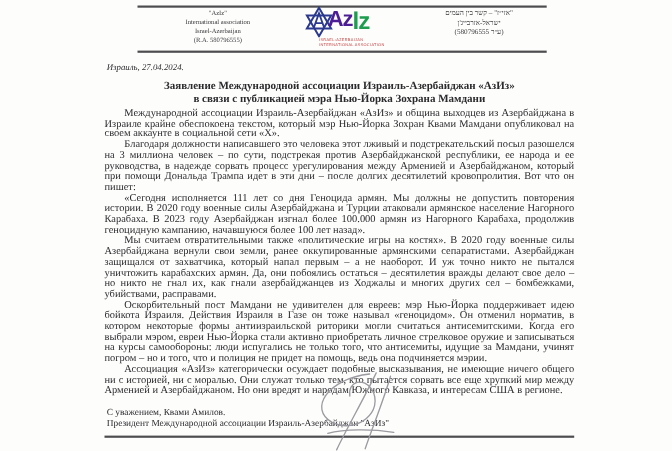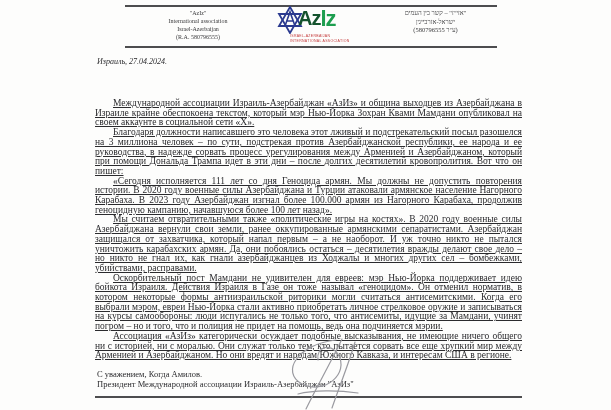--- a/index.html
+++ b/index.html
@@ -24,21 +24,21 @@
     text-align:center;font-size:6.5px;line-height:8.5px;color:#3a3a3c;
     direction:rtl;
   }
   
   .logo{position:absolute;left:276px;top:6px;width:74px;height:40px;}
   .logo-row{display:flex;align-items:flex-start;height:30px;}
   .logo-star{width:28px;height:28px;flex:0 0 auto;}
   .logo-letters{display:flex;align-items:flex-start;margin-left:-6px;}
   .lg-blue{
     font-family:"Liberation Sans",sans-serif;font-weight:bold;
-    font-size:20px;line-height:24px;color:#14532d;letter-spacing:-1px;
+    font-size:20px;line-height:24px;color:#4c1d95;letter-spacing:-1px;
   }
   .lg-green{
     font-family:"Liberation Sans",sans-serif;font-weight:bold;
     font-size:22px;line-height:26px;color:#1d9e4f;letter-spacing:-1px;
   }
   .logo-caption{
     margin-left:14px;margin-top:-2px;
     font-family:"Liberation Sans",sans-serif;
     font-size:3.5px;line-height:4.5px;color:#c43b3b;
     letter-spacing:.3px;white-space:nowrap;
@@ -49,21 +49,20 @@
     font-style:italic;font-size:8px;color:#2b2b2e;text-align:center;
   }
   .title{
     position:absolute;left:95px;top:73px;width:427px;
     text-align:center;font-weight:bold;font-size:10px;line-height:11.5px;
   }
   .body-text{
     position:absolute;left:95px;top:99px;width:427px;
     font-size:9.5px;line-height:9.7px;text-align:justify;
     color:#2b2b2e;
-    text-decoration:underline;
   }
   .body-text p{margin:0;text-indent:18px;}
   .closing{
     position:absolute;left:97px;top:370px;width:427px;
     font-size:8.5px;line-height:9.5px;
   }
   .footer-rule{position:absolute;left:95px;top:396px;width:427px;height:2px;background:#4d4d4f;}
   .signature{position:absolute;left:258px;top:338px;width:130px;height:72px;z-index:3;}
 </style>
 </head>
@@ -104,32 +103,36 @@
       <div>"אזי״ז" – קשר בין העמים</div>
       <div>ישראל-אזרבייג'ן</div>
       <div>(ע״ר 580796555)</div>
     </div>
 
     <div class="rule bottom"></div>
   </div>
 
   <div class="dateline">Израиль, 27.04.2024.</div>
 
+  <div class="title">
+    <div>Заявление Международной ассоциации Израиль-Азербайджан «АзИз»</div>
+    <div>в связи с публикацией мэра Нью-Йорка Зохрана Мамдани</div>
+  </div>
 
   <div class="body-text">
       <p>Международной ассоциации Израиль-Азербайджан «АзИз» и община выходцев из Азербайджана в Израиле крайне обеспокоена текстом, который мэр Нью-Йорка Зохран Квами Мамдани опубликовал на своем аккаунте в социальной сети «Х».</p>
       <p>Благодаря должности написавшего это человека этот лживый и подстрекательский посыл разошелся на 3 миллиона человек – по сути, подстрекая против Азербайджанской республики, ее народа и ее руководства, в надежде сорвать процесс урегулирования между Арменией и Азербайджаном, который при помощи Дональда Трампа идет в эти дни – после долгих десятилетий кровопролития. Вот что он пишет:</p>
       <p>«Сегодня исполняется 111 лет со дня Геноцида армян. Мы должны не допустить повторения истории. В 2020 году военные силы Азербайджана и Турции атаковали армянское население Нагорного Карабаха. В 2023 году Азербайджан изгнал более 100.000 армян из Нагорного Карабаха, продолжив геноцидную кампанию, начавшуюся более 100 лет назад».</p>
       <p>Мы считаем отвратительными также «политические игры на костях». В 2020 году военные силы Азербайджана вернули свои земли, ранее оккупированные армянскими сепаратистами. Азербайджан защищался от захватчика, который напал первым – а не наоборот. И уж точно никто не пытался уничтожить карабахских армян. Да, они побоялись остаться – десятилетия вражды делают свое дело – но никто не гнал их, как гнали азербайджанцев из Ходжалы и многих других сел – бомбежками, убийствами, расправами.</p>
       <p>Оскорбительный пост Мамдани не удивителен для евреев: мэр Нью-Йорка поддерживает идею бойкота Израиля. Действия Израиля в Газе он тоже называл «геноцидом». Он отменил норматив, в котором некоторые формы антиизраильской риторики могли считаться антисемитскими. Когда его выбрали мэром, евреи Нью-Йорка стали активно приобретать личное стрелковое оружие и записываться на курсы самообороны: люди испугались не только того, что антисемиты, идущие за Мамдани, учинят погром – но и того, что и полиция не придет на помощь, ведь она подчиняется мэрии.</p>
       <p>Ассоциация «АзИз» категорически осуждает подобные высказывания, не имеющие ничего общего ни с историей, ни с моралью. Они служат только тем, кто пытается сорвать все еще хрупкий мир между Арменией и Азербайджаном. Но они вредят и народам Южного Кавказа, и интересам США в регионе.</p>
     </div>
 
   <div class="closing">
-    <div>С уважением, Когда Амилов.</div>
+    <div>С уважением, Квами Амилов.</div>
     <div>Президент Международной ассоциации Израиль-Азербайджан "АзИз"</div>
   </div>
 
   <svg class="signature" viewBox="0 0 130 72">
     <g fill="none" stroke="#9a9aa0" stroke-width="1.2" stroke-linecap="round">
       <path d="M78 2 C 40 6, 22 34, 44 46 C 66 57, 92 36, 80 16 C 73 5, 58 8, 60 22"></path>
       <path d="M84 1 C 72 26, 58 50, 48 71"></path>
       <path d="M97 4 C 90 28, 80 52, 74 70"></path>
       <path d="M40 56 C 55 52, 80 52, 100 55"></path>
     </g>

